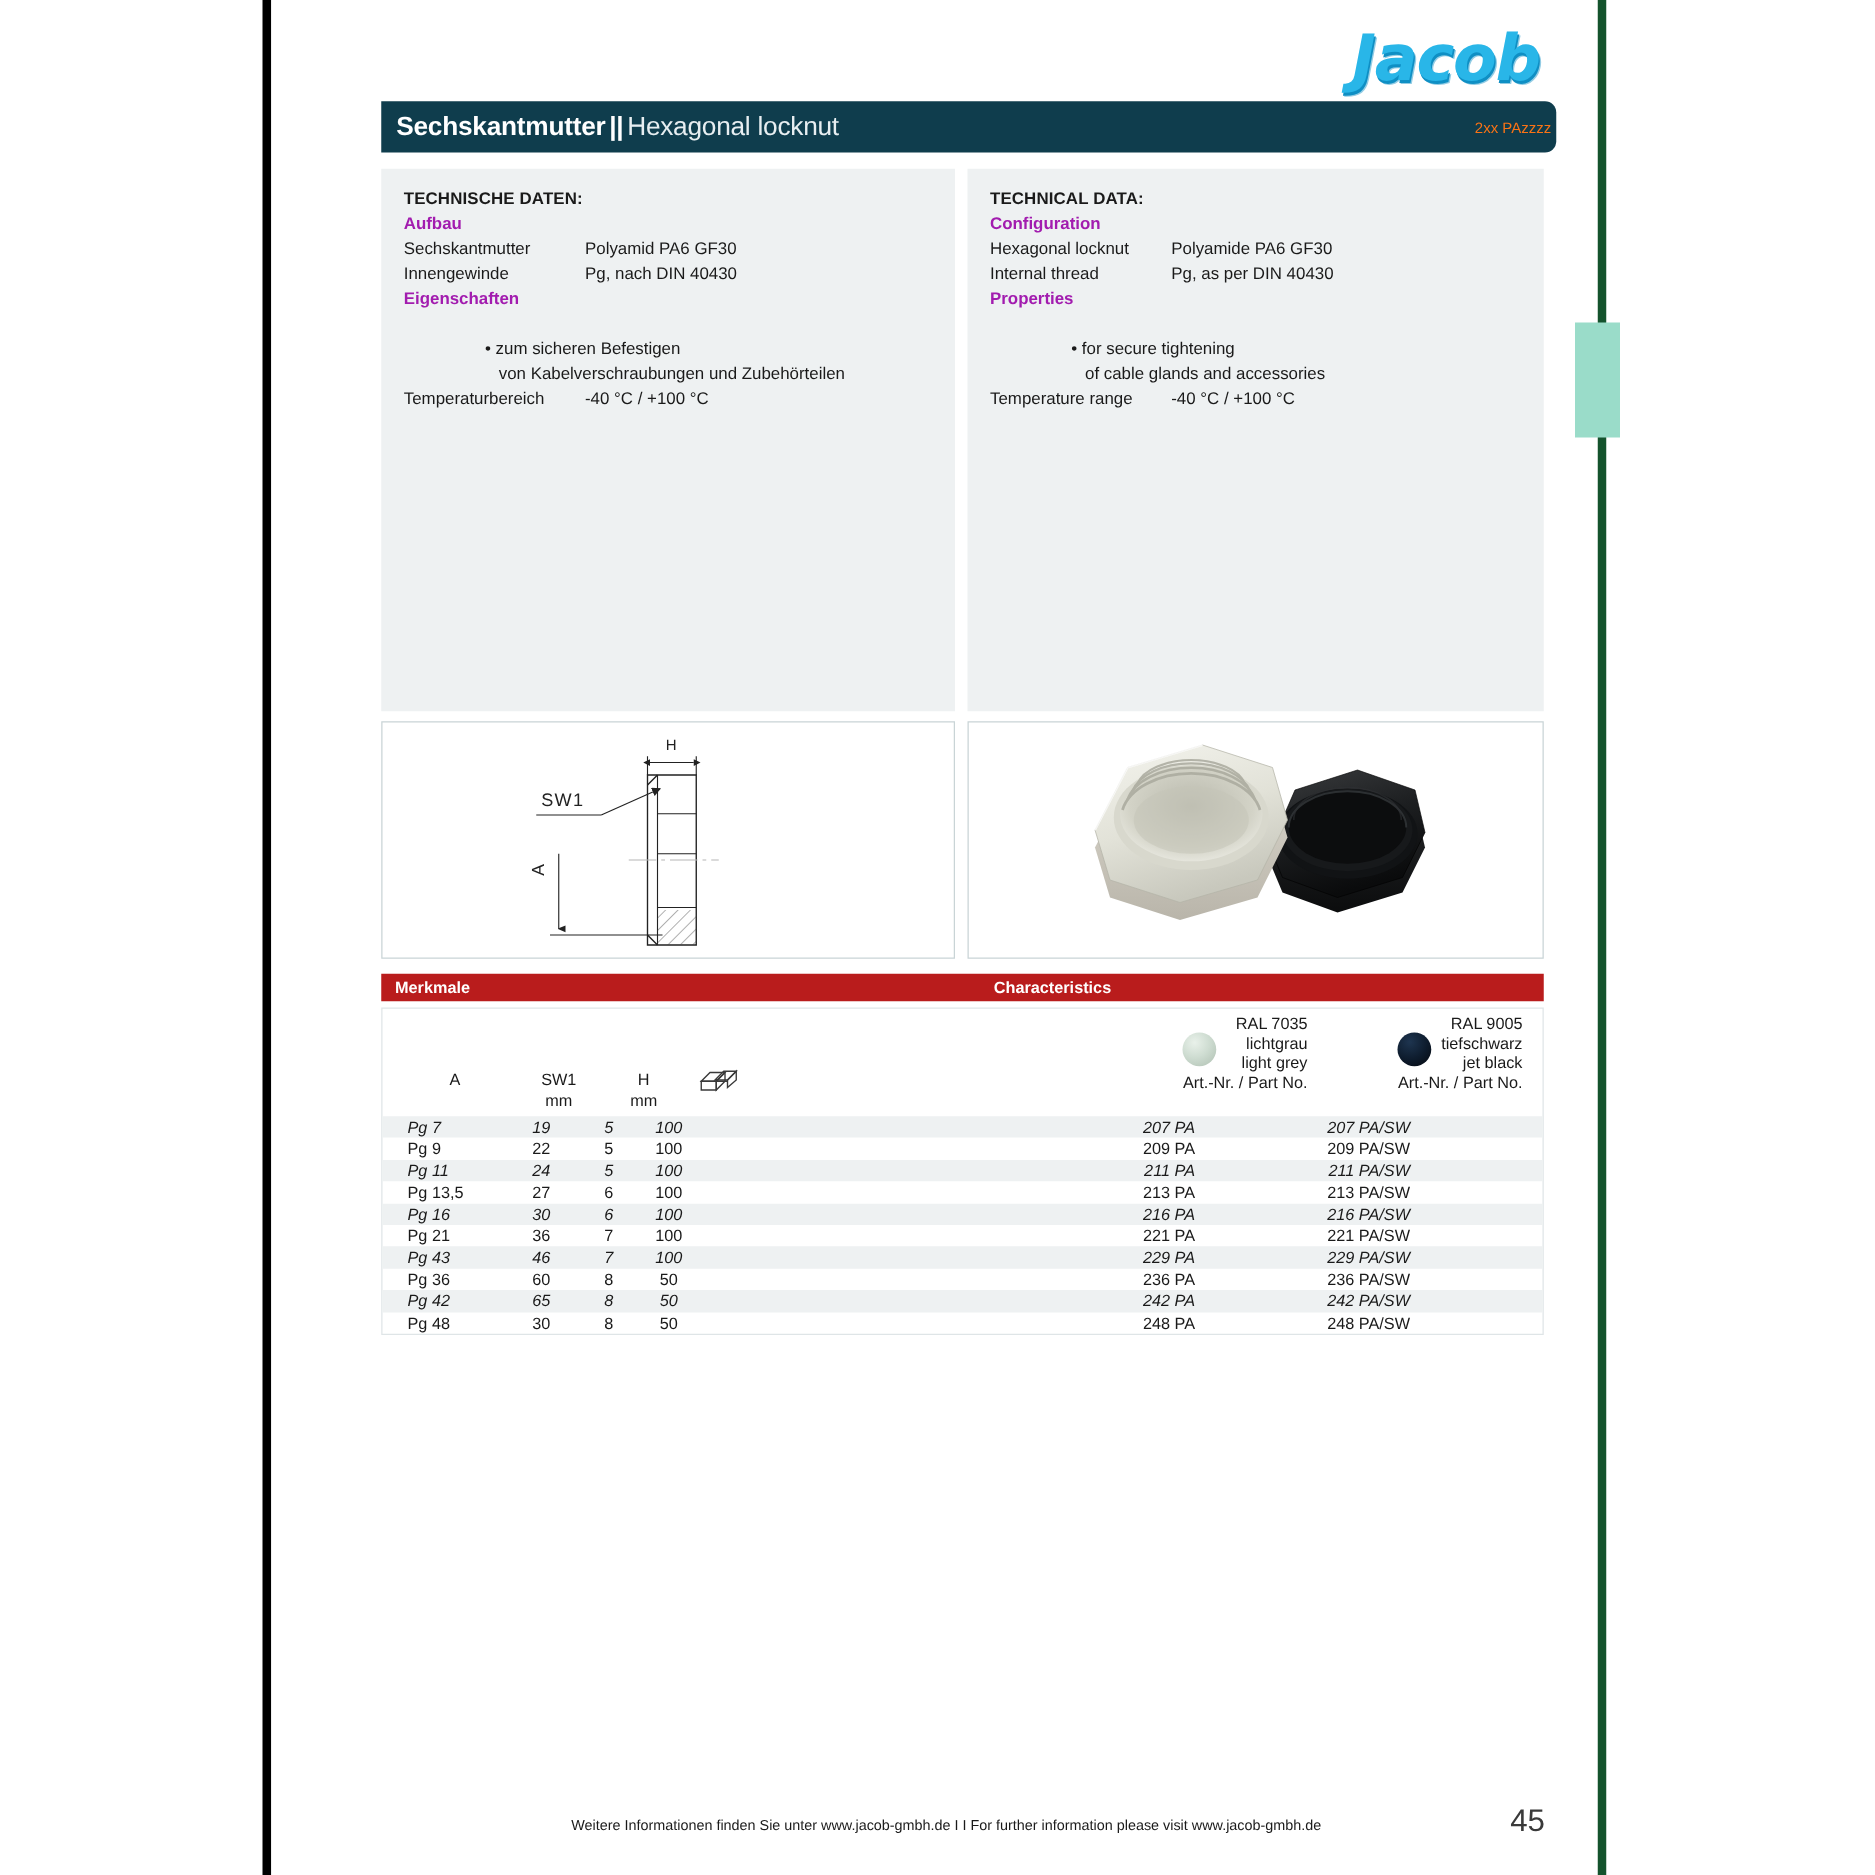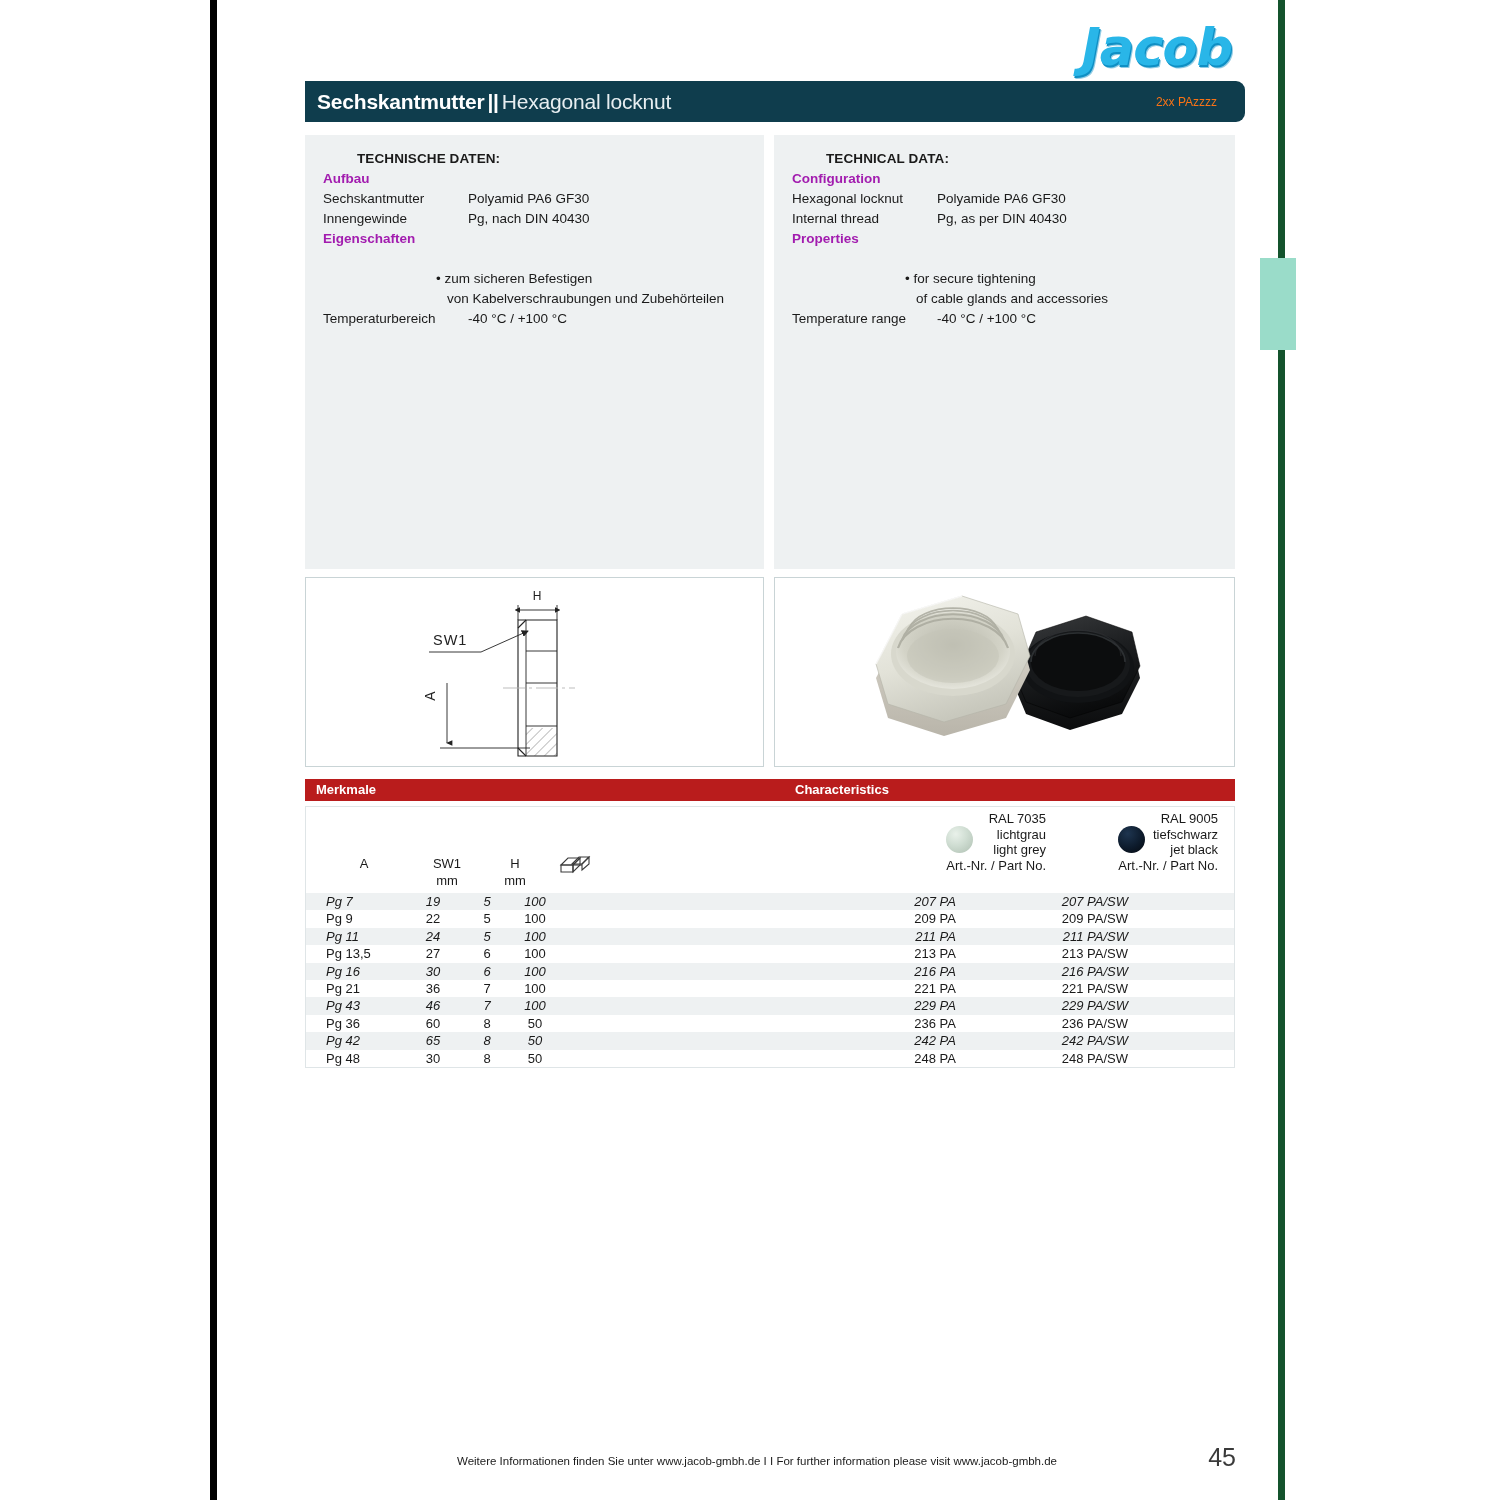--- a/index.html
+++ b/index.html
@@ -54,21 +54,21 @@
     position: absolute;
     left: 88px;
     top: 81px;
     width: 940px;
     height: 41px;
     background: #0f3d4d;
     border-radius: 0 9px 9px 0;
     display: flex;
     align-items: center;
     box-sizing: border-box;
-    padding: 0 28px 0 12px;
+    padding: 0 4px 0 12px;
   }
   #title-left {
     font-size: 21px;
     color: #ffffff;
     white-space: nowrap;
     letter-spacing: -0.2px;
   }
   #title-left .de { font-weight: bold; }
   #title-left .sep { font-weight: bold; padding: 0 3px; }
   #title-left .en { font-weight: normal; color: #e7eef1; }
@@ -101,41 +101,40 @@
   }
   #panel-de { left: 88px; width: 459px; }
   #panel-en { left: 557px; width: 461px; }
 
   .panel .hd {
     font-size: 13.5px;
     font-weight: bold;
     color: #1a1a1a;
     line-height: 20px;
     letter-spacing: 0.1px;
-    margin-left: 34px;
   }
   .panel .sub {
     font-size: 13.5px;
     font-weight: bold;
     color: #a21caf;
     line-height: 20px;
   }
   .row2 {
     display: flex;
     line-height: 20px;
     font-size: 13.5px;
     color: #1a1a1a;
   }
   .row2 .k { width: 145px; flex: 0 0 145px; }
   .row2 .v { flex: 1; }
   .bullet-block {
     font-size: 13.5px;
     line-height: 20px;
     color: #1a1a1a;
-    margin-left: 113px;
+    margin-left: 65px;
   }
   .bullet-block .b2 { padding-left: 11px; }
   .spacer-line { height: 20px; }
 
   
   .figbox {
     position: absolute;
     top: 577px;
     height: 190px;
     background: #ffffff;

